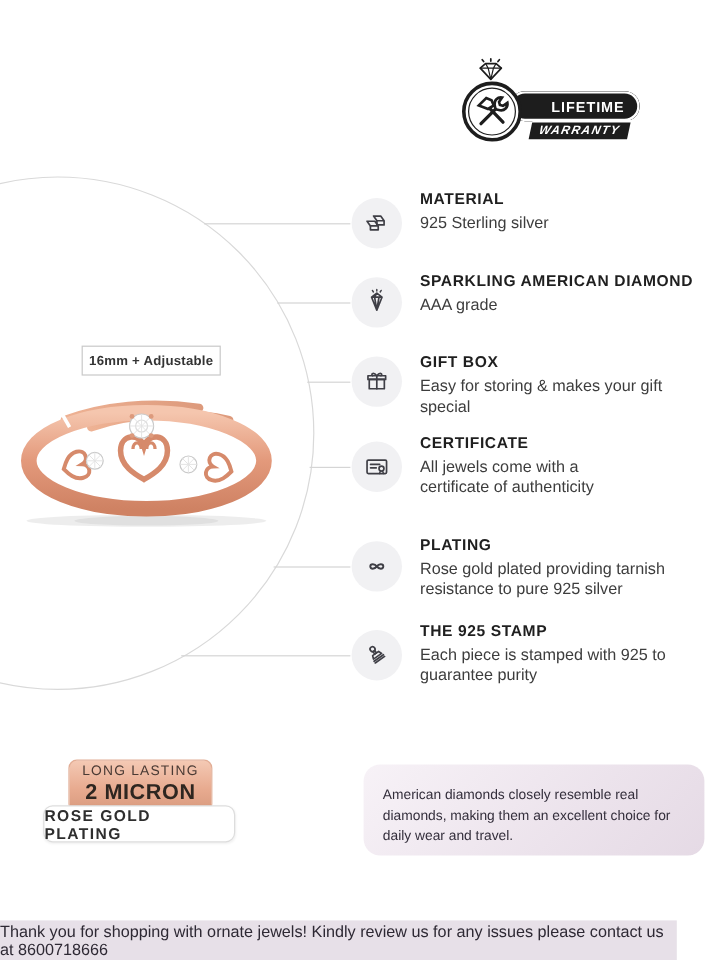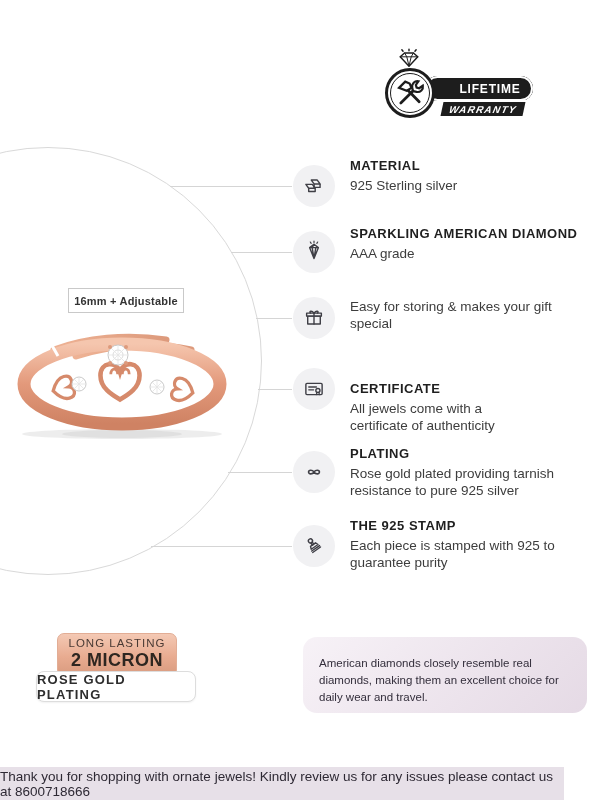--- a/index.html
+++ b/index.html
@@ -196,23 +196,24 @@
 
   <div class="ftext" style="top:158px;">
     <div class="ftitle">MATERIAL</div>
     <div class="fdesc">925 Sterling silver</div>
   </div>
   <div class="ftext" style="top:226px;">
     <div class="ftitle">SPARKLING AMERICAN DIAMOND</div>
     <div class="fdesc">AAA grade</div>
   </div>
   <div class="ftext" style="top:294px;">
+    <div class="ftitle">GIFT BOX</div>
     <div class="fdesc">Easy for storing  &amp; makes your gift special</div>
   </div>
-  <div class="ftext" style="top:361px;margin-top:20px;">
+  <div class="ftext" style="top:361px;">
     <div class="ftitle">CERTIFICATE</div>
     <div class="fdesc">All jewels come with a
 certificate of authenticity</div>
   </div>
   <div class="ftext" style="top:446px;">
     <div class="ftitle">PLATING</div>
     <div class="fdesc">Rose gold plated providing tarnish
 resistance to pure 925 silver</div>
   </div>
   <div class="ftext" style="top:518px;">

